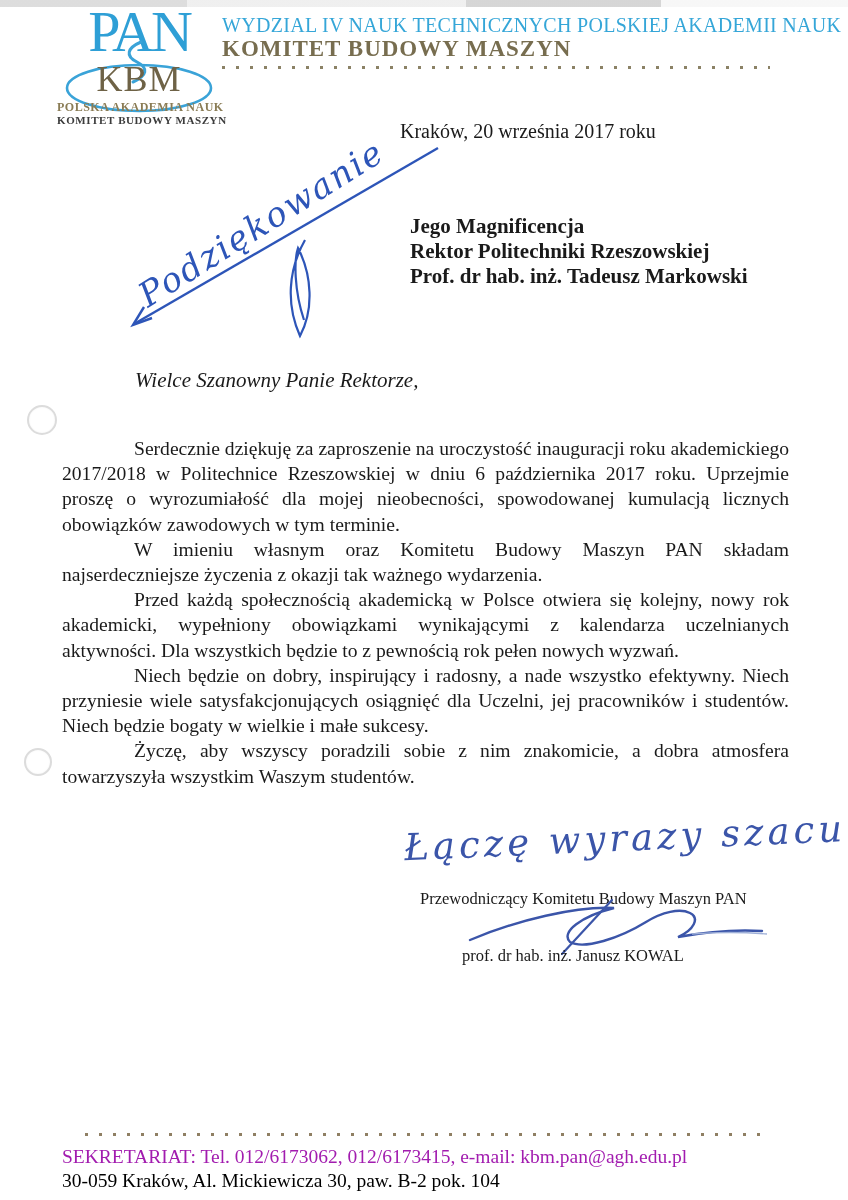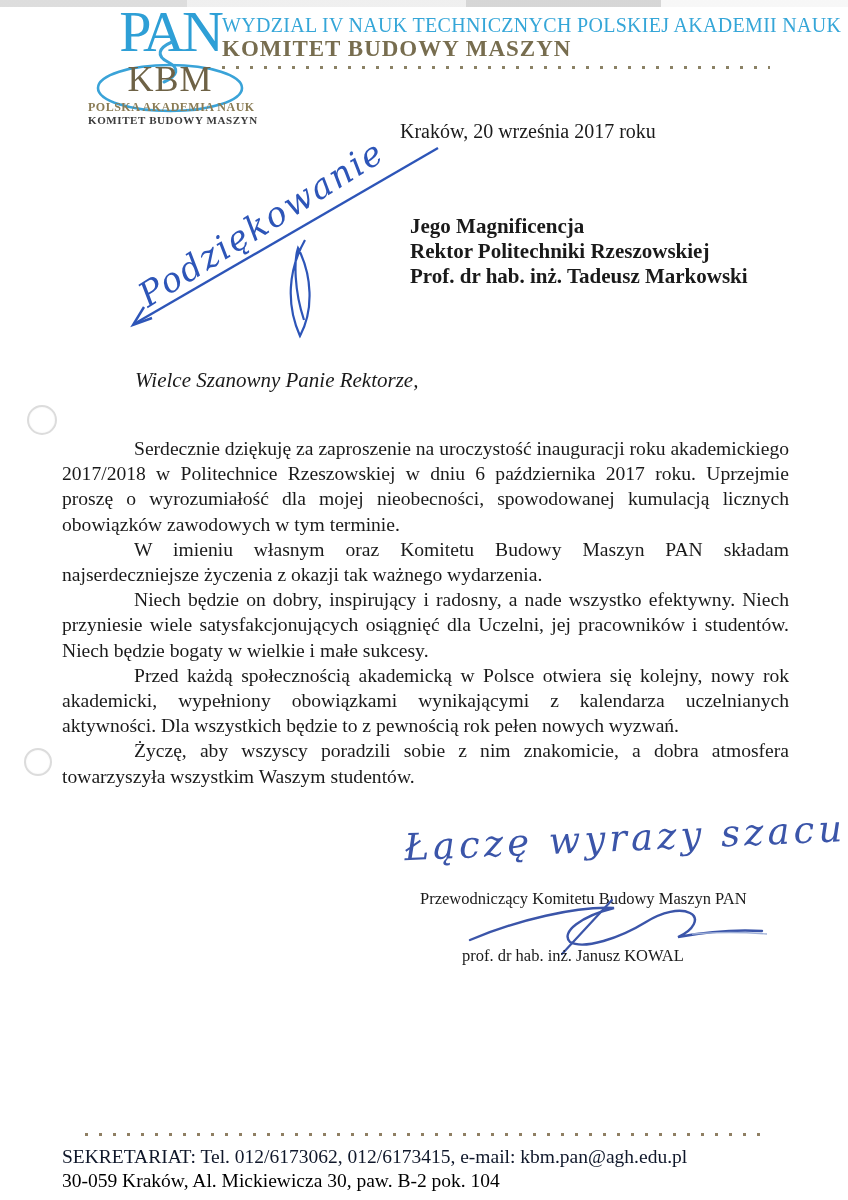--- a/index.html
+++ b/index.html
@@ -5,21 +5,21 @@
   html,body{margin:0;padding:0;background:#9a9a9a;}
   .page{
     position:relative;width:848px;height:1200px;margin:0 auto;
     background:#ffffff;overflow:hidden;
     font-family:"Liberation Serif","DejaVu Serif",serif;
     color:#1a1a1a;
   }
   .scan-band{position:absolute;left:0;top:0;width:848px;height:7px;
     background:linear-gradient(90deg,rgba(120,120,120,.25) 0 22%,rgba(170,170,170,.18) 22% 55%,rgba(120,120,120,.30) 55% 78%,rgba(190,190,190,.12) 78% 100%);}
   
-  .logo{position:absolute;left:100px;top:4px;width:140px;text-align:center;}
+  .logo{position:absolute;left:69px;top:4px;width:140px;text-align:center;}
   .logo-pan{font-size:58px;line-height:56px;letter-spacing:-3px;color:#2e9fd6;font-weight:400;}
   .logo-graphic{position:absolute;left:-6px;top:36px;width:152px;height:74px;}
   .logo-kbm{position:absolute;left:0;top:56px;width:140px;text-align:center;
     font-size:36px;line-height:38px;color:#6e6246;letter-spacing:1px;}
   .logo-org1{position:absolute;left:-12px;top:96px;width:164px;text-align:center;
     font-size:12px;font-weight:bold;color:#8a7c55;letter-spacing:.5px;white-space:nowrap;}
   .logo-org2{position:absolute;left:-12px;top:110px;width:164px;text-align:center;
     font-size:11px;font-weight:bold;color:#3c3c3c;letter-spacing:.6px;white-space:nowrap;}
   .hdr-division{position:absolute;left:222px;top:14px;width:600px;
     font-size:20px;color:#35a6d8;letter-spacing:.3px;white-space:nowrap;text-align:right;}
@@ -39,21 +39,21 @@
   .letter-body p{margin:0;text-indent:72px;}
   
   .closing-script{position:absolute;left:404px;top:818px;width:380px;
     font-size:37px;font-style:italic;color:#3b55a9;
     transform:rotate(-2.5deg);letter-spacing:4px;white-space:nowrap;
     font-family:"DejaVu Serif","Liberation Serif",serif;}
   .sig-title{position:absolute;left:420px;top:889px;font-size:16.5px;white-space:nowrap;}
   .sig-paraph{position:absolute;left:462px;top:898px;width:310px;height:58px;}
   .sig-name{position:absolute;left:462px;top:946px;font-size:16.5px;white-space:nowrap;}
   
-  .footer-line1{position:absolute;left:62px;top:1146px;font-size:19.5px;color:#0f172a;white-space:nowrap;}
+  .footer-line1{position:absolute;left:62px;top:1146px;font-size:19.5px;color:#a21caf;white-space:nowrap;}
   .footer-line2{position:absolute;left:62px;top:1170px;font-size:19.5px;color:#000000;white-space:nowrap;}
   
   .hole{position:absolute;border:2.5px solid #dcdcdc;border-radius:50%;background:#fff;
     box-shadow:inset 0 0 2px rgba(0,0,0,.06);}
   .hole.h1{left:27px;top:405px;width:26px;height:26px;}
   .hole.h2{left:24px;top:748px;width:24px;height:24px;}
 </style>
 </head>
 <body>
 
@@ -88,22 +88,22 @@
     <div>Jego Magnificencja</div>
     <div>Rektor Politechniki Rzeszowskiej</div>
     <div>Prof. dr hab. inż. Tadeusz Markowski</div>
   </div>
 
   <div class="salutation">Wielce Szanowny Panie Rektorze,</div>
 
   <div class="letter-body">
     <p>Serdecznie dziękuję za zaproszenie na uroczystość inauguracji roku akademickiego 2017/2018 w Politechnice Rzeszowskiej w dniu 6 października 2017 roku. Uprzejmie proszę o wyrozumiałość dla mojej nieobecności, spowodowanej kumulacją licznych obowiązków zawodowych w tym terminie.</p>
     <p>W imieniu własnym oraz Komitetu Budowy Maszyn PAN składam najserdeczniejsze życzenia z okazji tak ważnego wydarzenia.</p>
+    <p>Przed każdą społecznością akademicką w Polsce otwiera się kolejny, nowy rok akademicki, wypełniony obowiązkami wynikającymi z kalendarza uczelnianych aktywności. Dla wszystkich będzie to z pewnością rok pełen nowych wyzwań.</p>
     <p>Niech będzie on dobry, inspirujący i radosny, a nade wszystko efektywny. Niech przyniesie wiele satysfakcjonujących osiągnięć dla Uczelni, jej pracowników i studentów. Niech będzie bogaty w wielkie i małe sukcesy.</p>
-    <p>Przed każdą społecznością akademicką w Polsce otwiera się kolejny, nowy rok akademicki, wypełniony obowiązkami wynikającymi z kalendarza uczelnianych aktywności. Dla wszystkich będzie to z pewnością rok pełen nowych wyzwań.</p>
     <p>Życzę, aby wszyscy poradzili sobie z nim znakomicie, a dobra atmosfera towarzyszyła wszystkim Waszym studentów.</p>
   </div>
 
   <div class="closing-script">Łączę wyrazy szacunku</div>
 
   <div class="sig-title">Przewodniczący Komitetu Budowy Maszyn PAN</div>
 
   <svg class="sig-paraph" viewBox="0 0 310 58">
     <path d="M8 42 C 55 22, 115 8, 152 10 C 120 18, 98 34, 108 44 C 122 52, 158 40, 184 24 C 200 14, 218 10, 228 15 C 238 20, 232 32, 216 39 C 238 35, 266 31, 300 33" fill="none" stroke="#3b55a9" stroke-width="2.4" stroke-linecap="round"></path>
     <path d="M100 56 L 150 2" fill="none" stroke="#3b55a9" stroke-width="2.2" stroke-linecap="round"></path>

